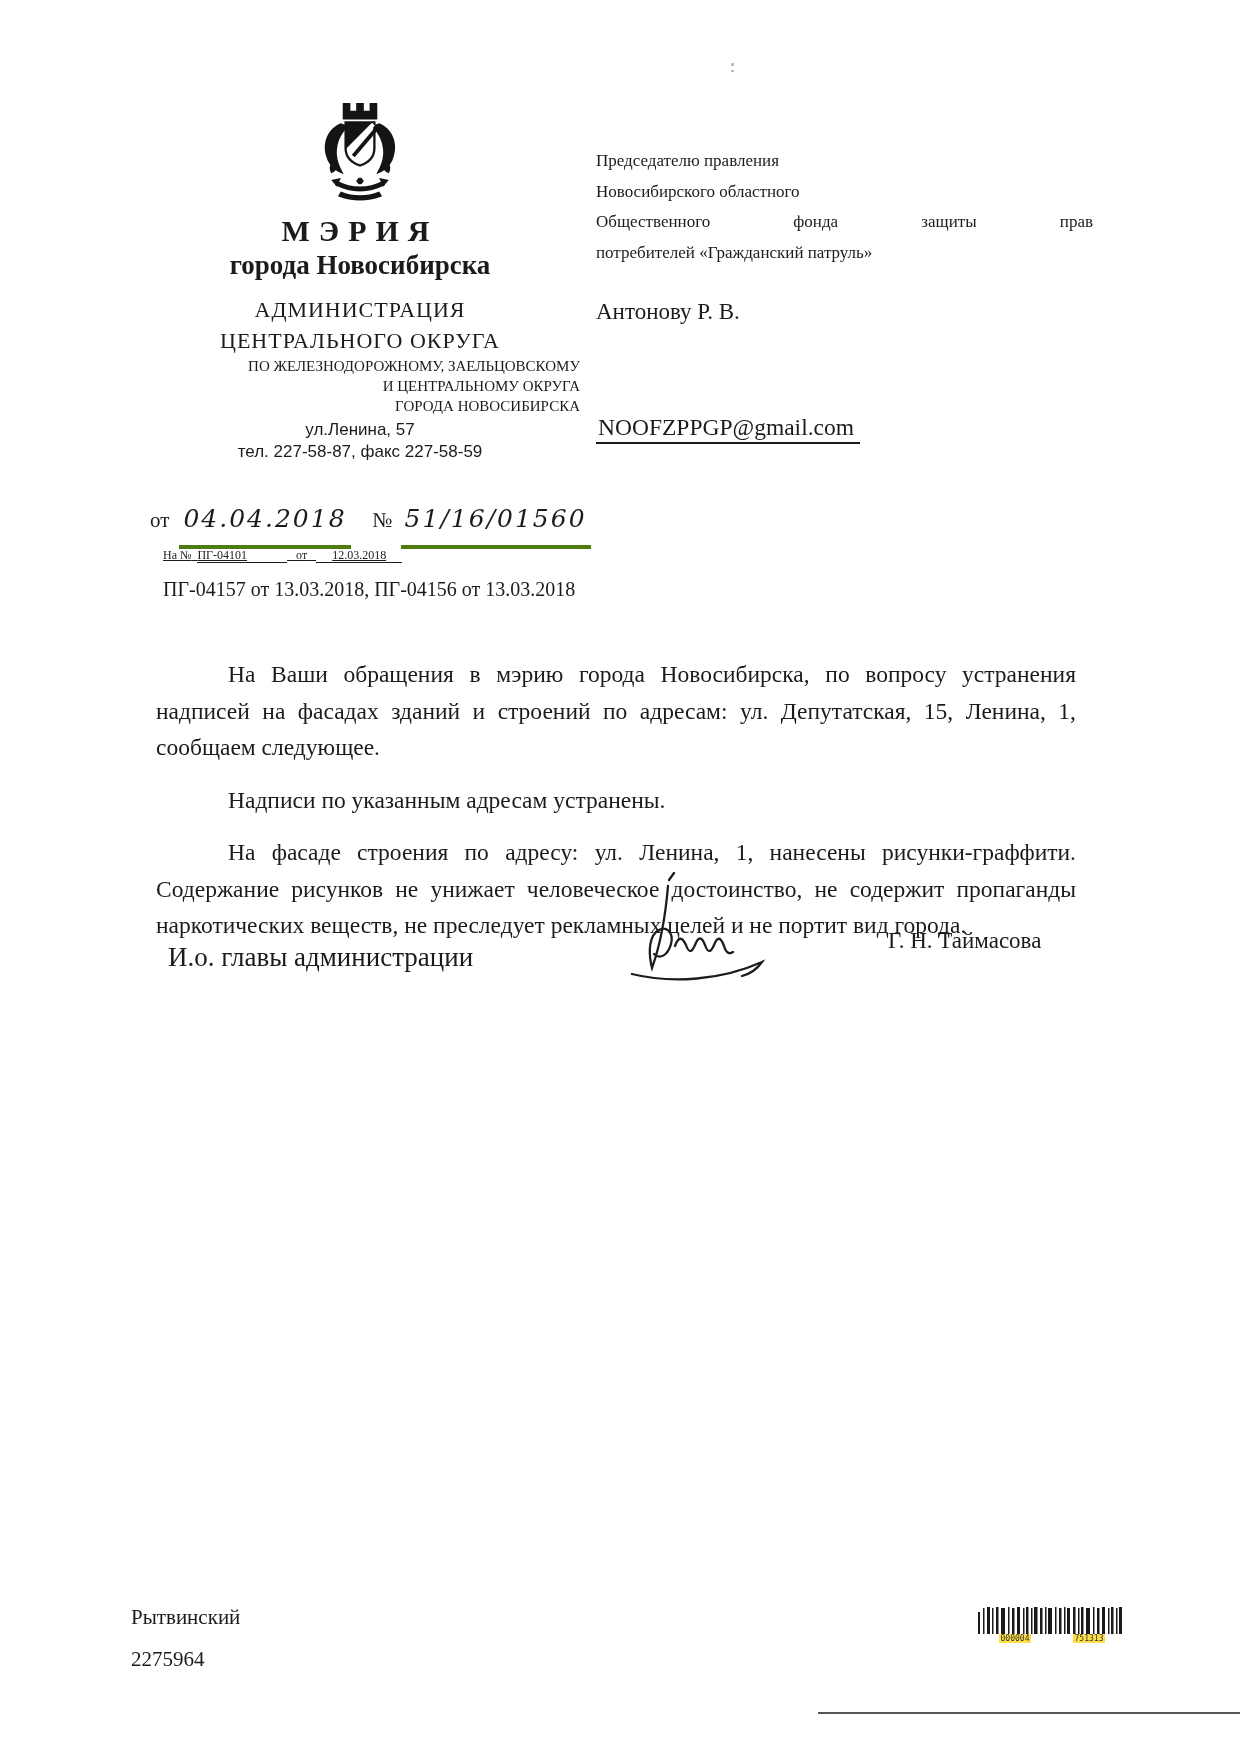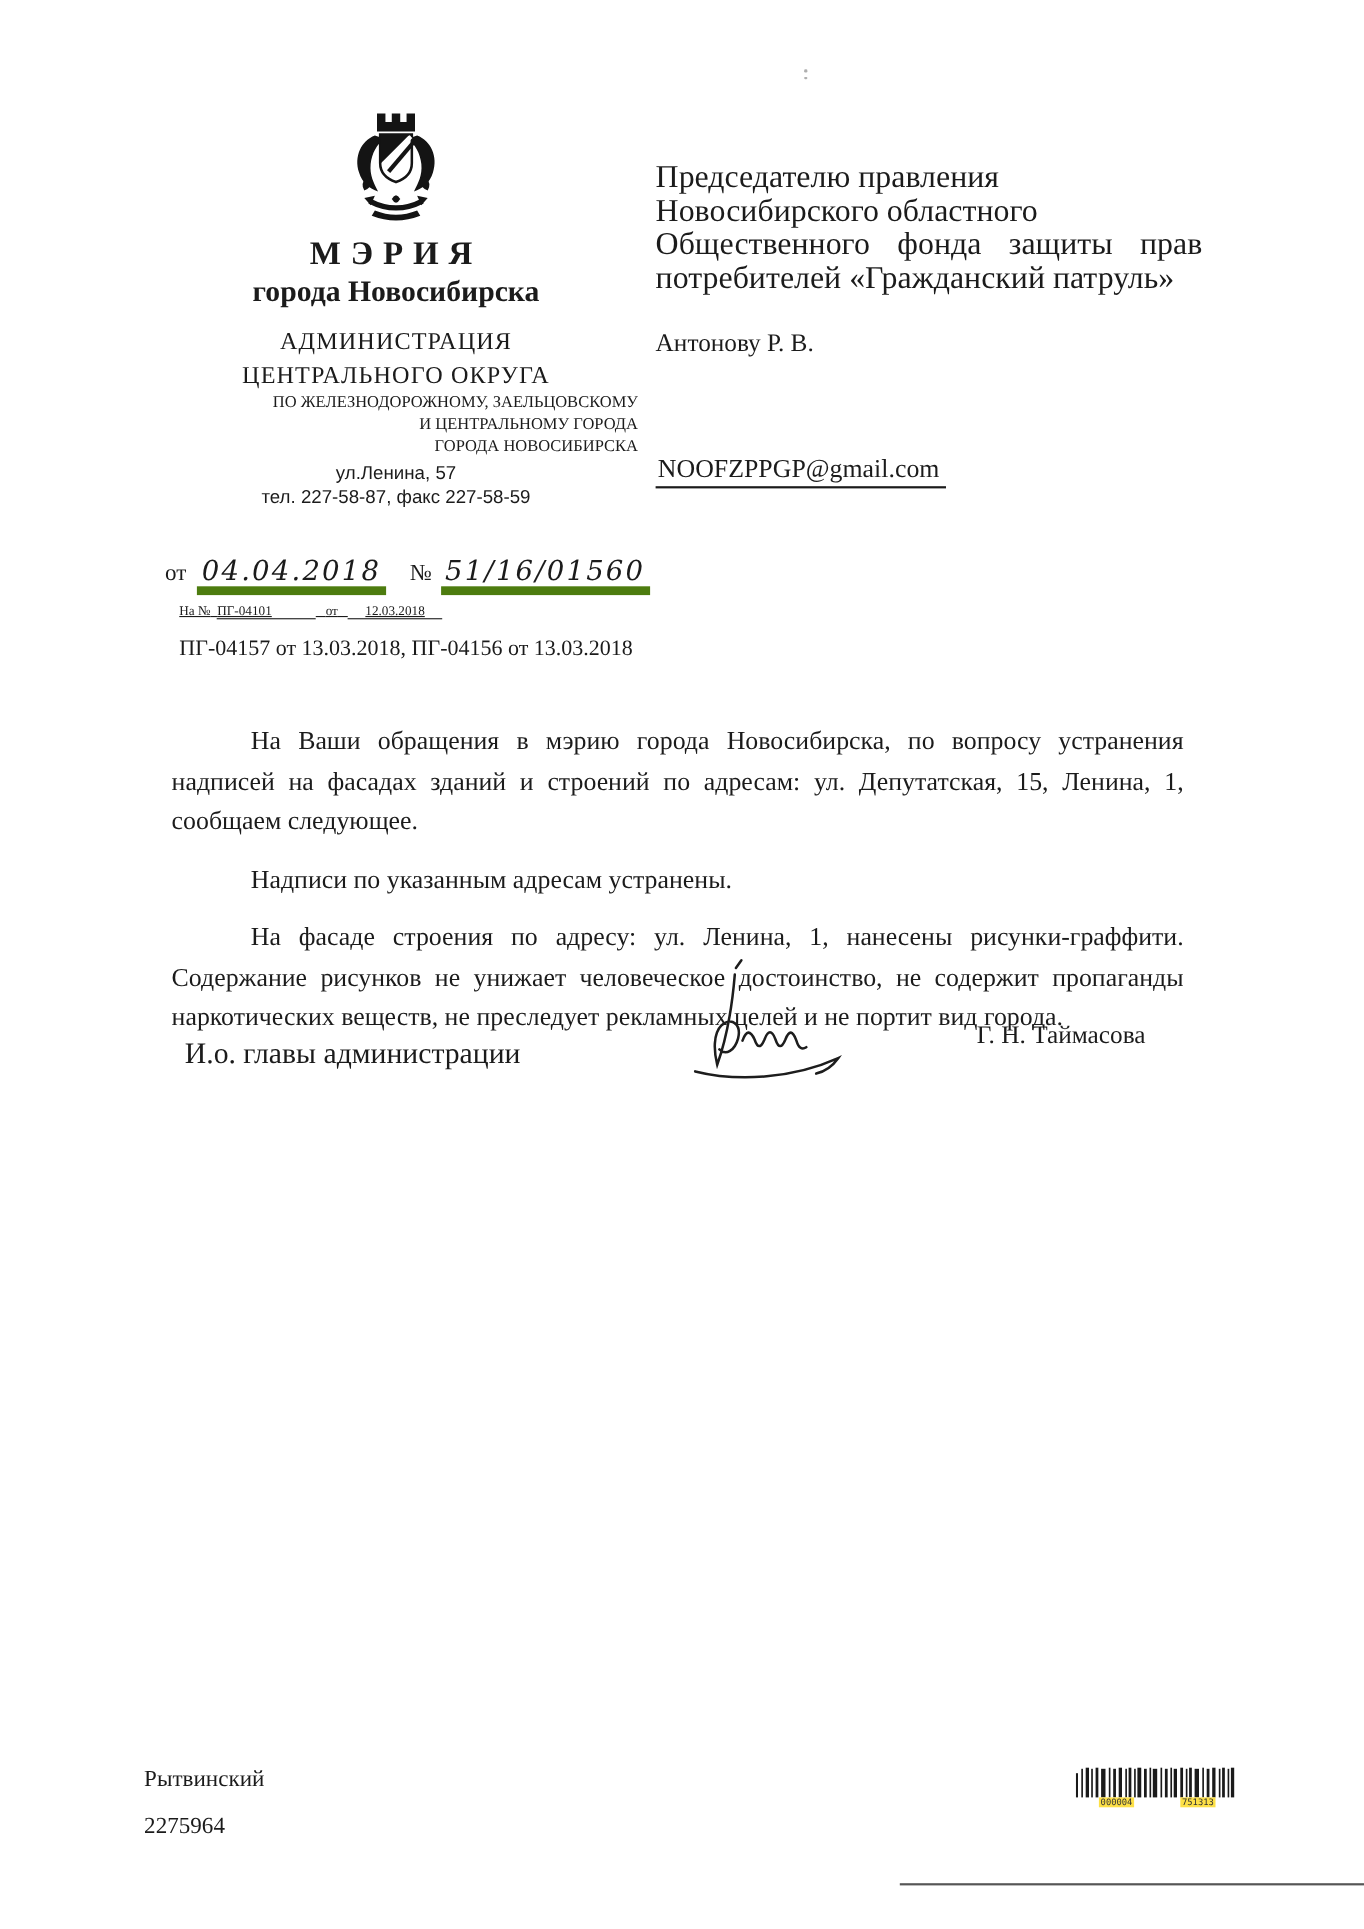--- a/index.html
+++ b/index.html
@@ -12,31 +12,31 @@
   .emblem{display:block;margin:0 auto 4px auto;}
   .org-line1{font-size:30px;font-weight:bold;letter-spacing:9px;margin-top:2px;}
   .org-line2{font-size:27px;font-weight:bold;margin-top:2px;}
   .division{margin-top:13px;}
   .division .big{font-size:22px;line-height:31px;letter-spacing:1px;}
   .division .small{font-size:15px;line-height:20px;text-align:right;}
   .address{margin-top:3px;font-family:"Liberation Sans",sans-serif;font-size:17px;line-height:22px;}
   
   .out-ref{position:absolute;left:150px;top:504px;display:flex;align-items:baseline;font-size:21px;}
   .hw{font-style:italic;letter-spacing:2px;font-size:25px;font-family:"DejaVu Serif",serif;}
-  .uline{border-bottom:8px solid #4d7c0f;text-align:center;padding:0 4px 0 4px;}
+  .uline{border-bottom:4px solid #4d7c0f;text-align:center;padding:0 4px 12px 4px;}
   .out-ref .date-slot{min-width:158px;margin-left:10px;}
   .out-ref .num-label{margin-left:22px;}
   .out-ref .num-slot{min-width:170px;margin-left:8px;}
   
   .in-ref{position:absolute;left:163px;top:548px;font-size:12px;text-decoration:underline;}
   .in-ref .u1{border-bottom:1.5px solid #1b1b1b;padding-right:40px;}
   .in-ref .u2{border-bottom:1.5px solid #1b1b1b;padding:0 16px;}
   .in-ref-extra{position:absolute;left:163px;top:578px;font-size:20px;}
   
-  .recipient{position:absolute;left:596px;top:146px;width:497px;font-size:29px;line-height:30.5px;}
+  .recipient{position:absolute;left:596px;top:146px;width:497px;font-size:17px;line-height:30.5px;}
   .justify-line{text-align:justify;text-align-last:justify;}
   .recipient-name{position:absolute;left:596px;top:299px;font-size:23px;}
   .recipient-email{position:absolute;left:596px;top:414px;font-size:23.5px;border-bottom:2px solid #1b1b1b;padding:0 6px 1px 2px;}
   
   .body-text{position:absolute;left:140px;top:640px;width:952px;font-size:23.5px;line-height:36.5px;text-align:justify;}
   .body-text p{margin:16px;text-indent:72px;}
   
   .sig-title{position:absolute;left:124px;top:942px;font-size:27px;margin-left:44px;}
   .sig-name{position:absolute;left:888px;top:928px;font-size:23px;}
   .sig-svg{position:absolute;left:572px;top:870px;}
@@ -84,21 +84,21 @@
       <path d="M80,83 l-10,-2 4,9 z" fill="#141414"></path>
       <path d="M46,84 q4,-7 8,0 q-4,7 -8,0 z" fill="#141414"></path>
       <path d="M30,95 q20,8 40,0 l3,5 q-23,9 -46,0 z" fill="#141414"></path>
     </svg>
     <div class="org-line1">МЭРИЯ</div>
     <div class="org-line2">города Новосибирска</div>
     <div class="division">
       <div class="big">АДМИНИСТРАЦИЯ</div>
       <div class="big">ЦЕНТРАЛЬНОГО ОКРУГА</div>
       <div class="small">ПО ЖЕЛЕЗНОДОРОЖНОМУ, ЗАЕЛЬЦОВСКОМУ</div>
-      <div class="small">И ЦЕНТРАЛЬНОМУ ГОРОДА</div>
+      <div class="small">И ЦЕНТРАЛЬНОМУ ОКРУГА</div>
       <div class="small">ГОРОДА НОВОСИБИРСКА</div>
     </div>
     <div class="address">
       <div>ул.Ленина, 57</div>
       <div>тел. 227-58-87, факс 227-58-59</div>
     </div>
   </div>
 
   <div class="out-ref">
     <span>от</span>

